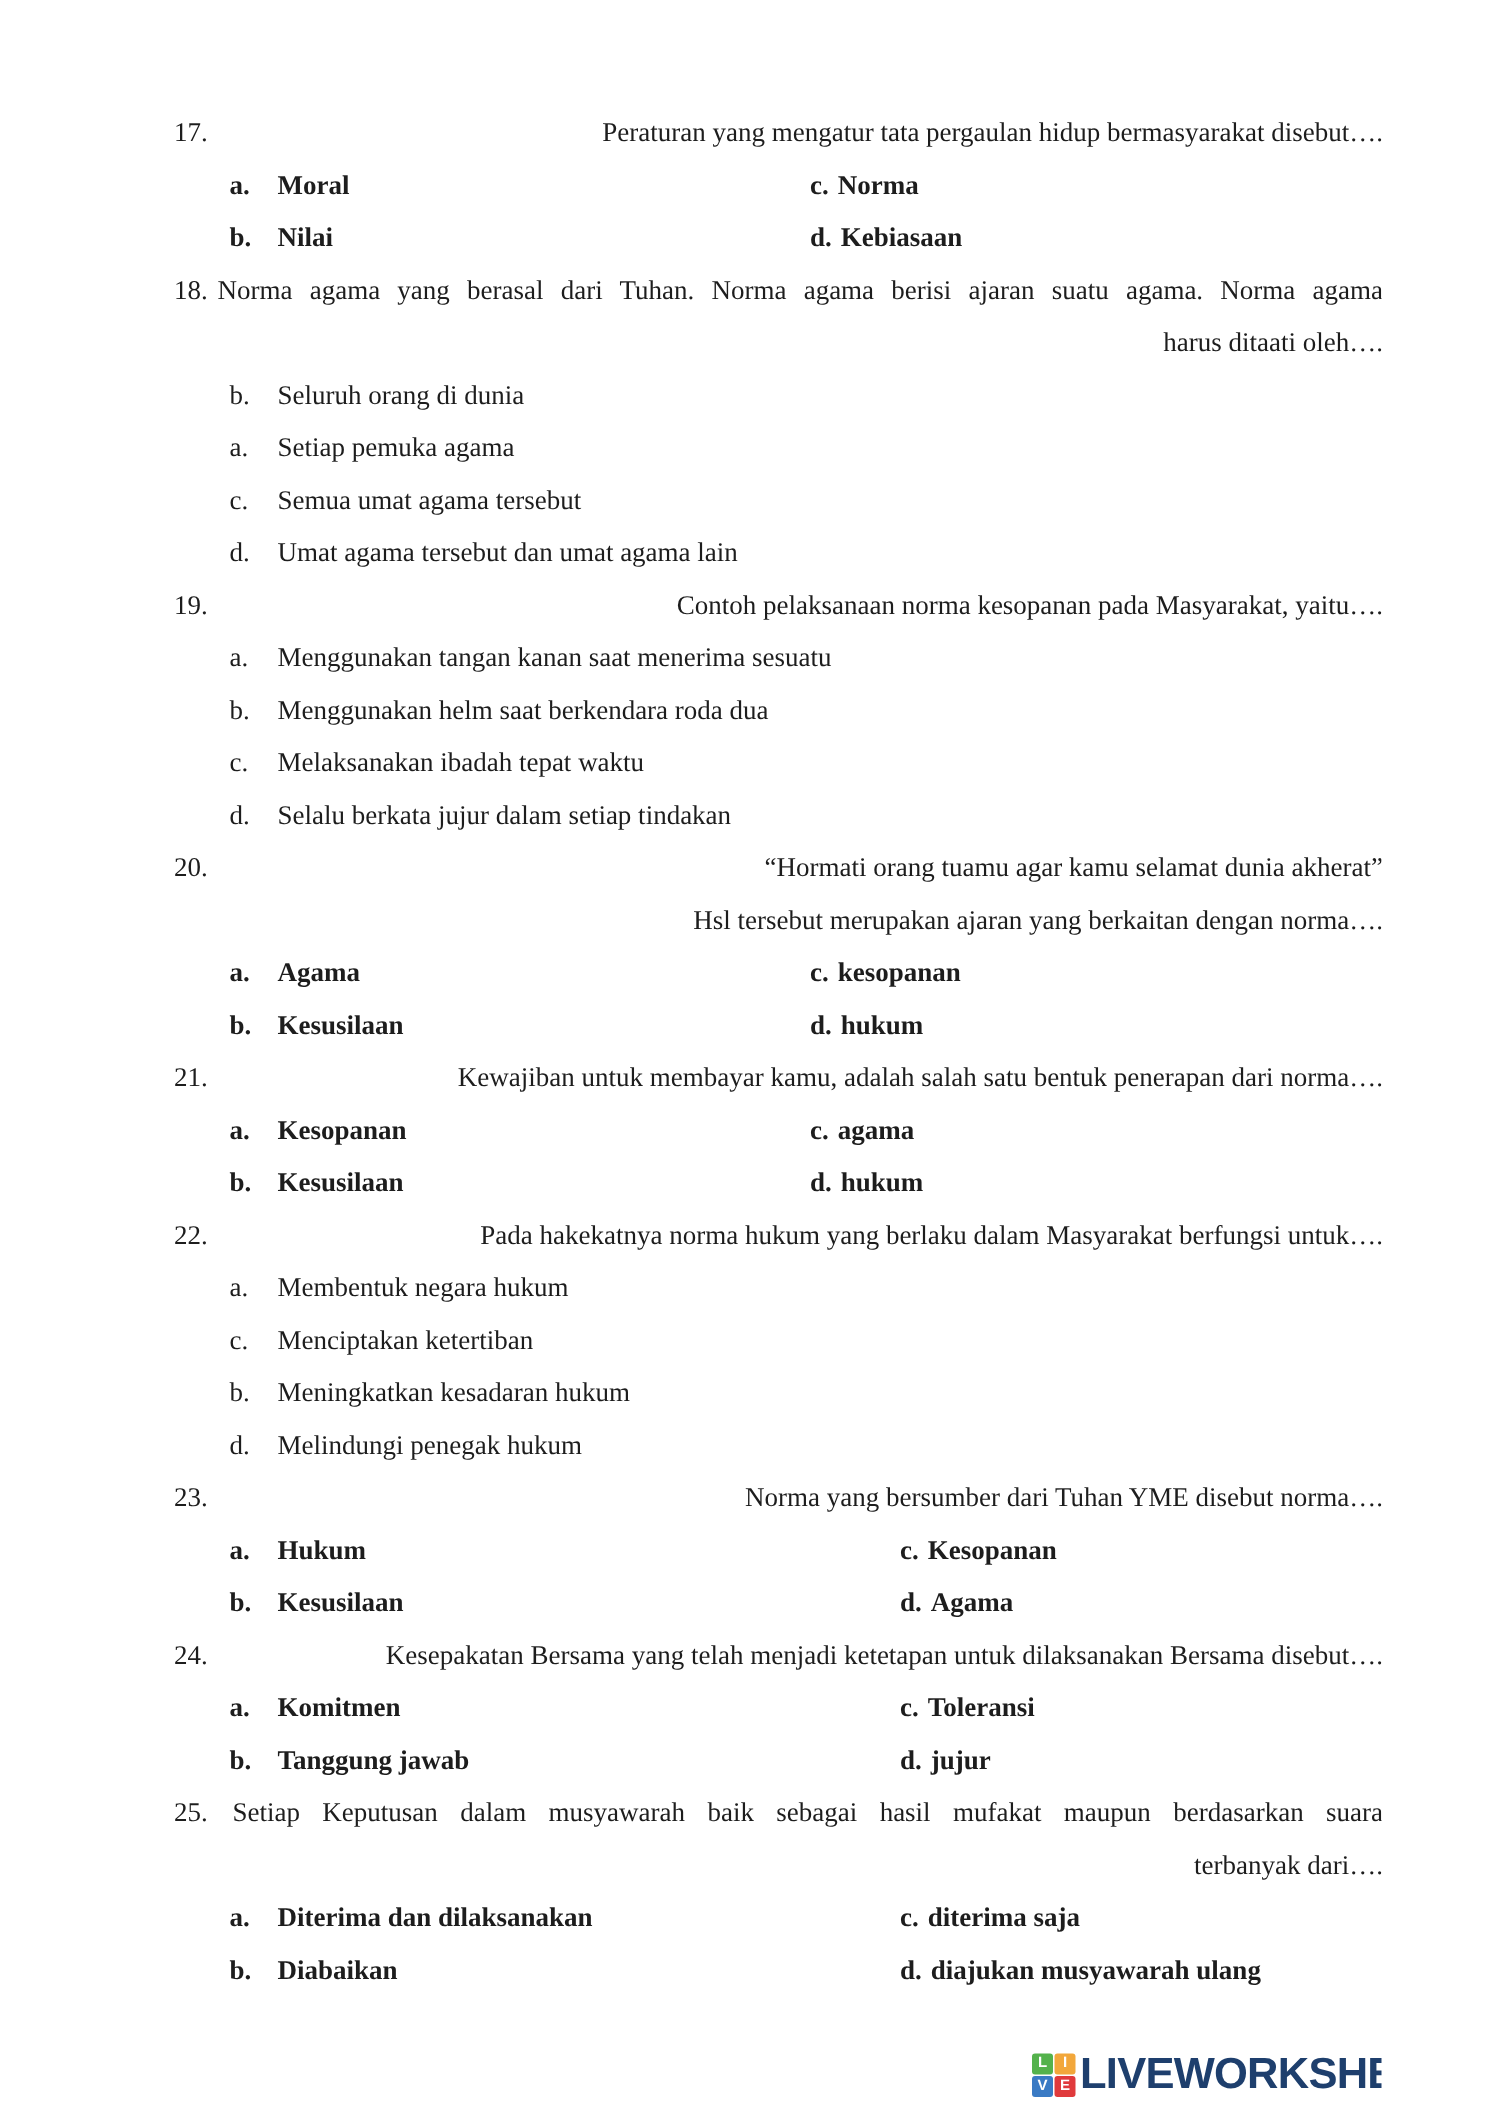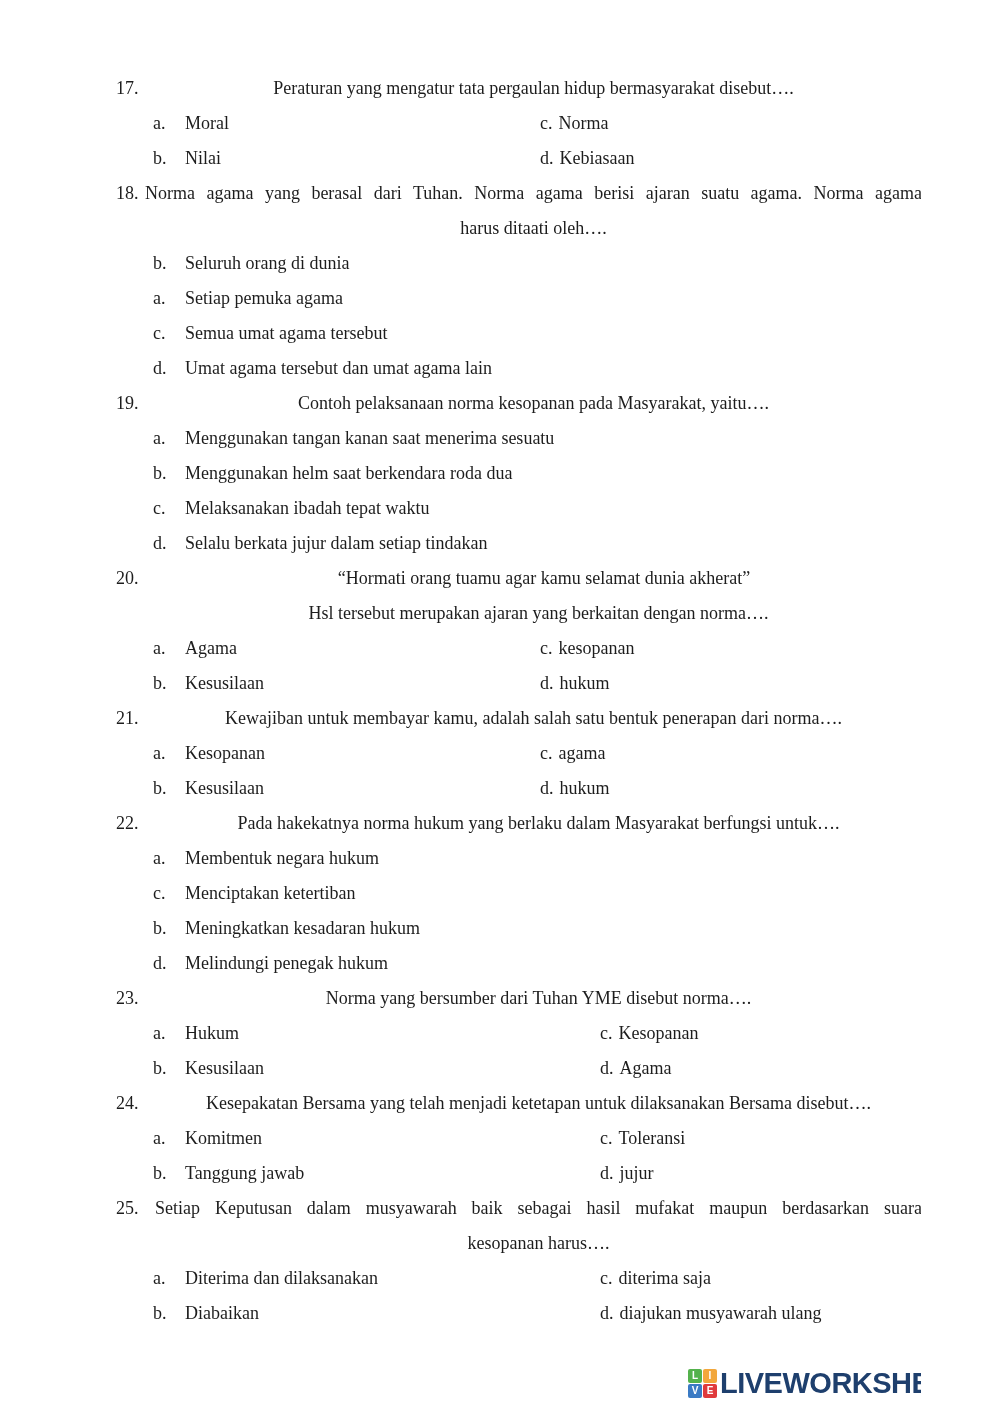--- a/index.html
+++ b/index.html
@@ -25,27 +25,27 @@
     width: 806px;
   }
   .q-head { display: flex; }
   .q-num {
     flex: none;
     width: 29px;
   }
   .q-num.gap-md { width: 39px; }
   .q-num.gap-lg { width: 50px; }
   .q-lines { flex: 1; min-width: 0; }
-  .q-text { text-align: center; }
+  .q-text { text-align: right; }
   .q-text.justify-full {
     text-align: justify;
     text-align-last: justify;
   }
   .opts { }
-  .opt-row { position: relative; }
+  .opt-row { position: relative; font-weight: bold; }
   .opt {
     padding-left: 37px;
     white-space: nowrap;
   }
   .opt-letter {
     display: inline-block;
     width: 32px;
   }
   .col2 {
     position: absolute;
@@ -310,21 +310,21 @@
           </div>
         </div>
       </div>
     </div>
 
     <div class="question">
       <div class="q-head">
         <span class="q-num gap-md">25.</span>
         <div class="q-lines">
           <div class="q-text justify-full">Setiap Keputusan dalam musyawarah baik sebagai hasil mufakat maupun berdasarkan suara</div>
-          <div class="q-text">kesopanan harus….</div>
+          <div class="q-text">terbanyak dari….</div>
         </div>
       </div>
       <div class="opts">
         <div class="opt-row">
           <div class="opt">
             <span class="opt-letter">a.</span><span>Diterima dan dilaksanakan</span>
           </div>
           <div class="opt col2 far">
             <span class="opt-letter">c.</span><span>diterima saja</span>
           </div>

